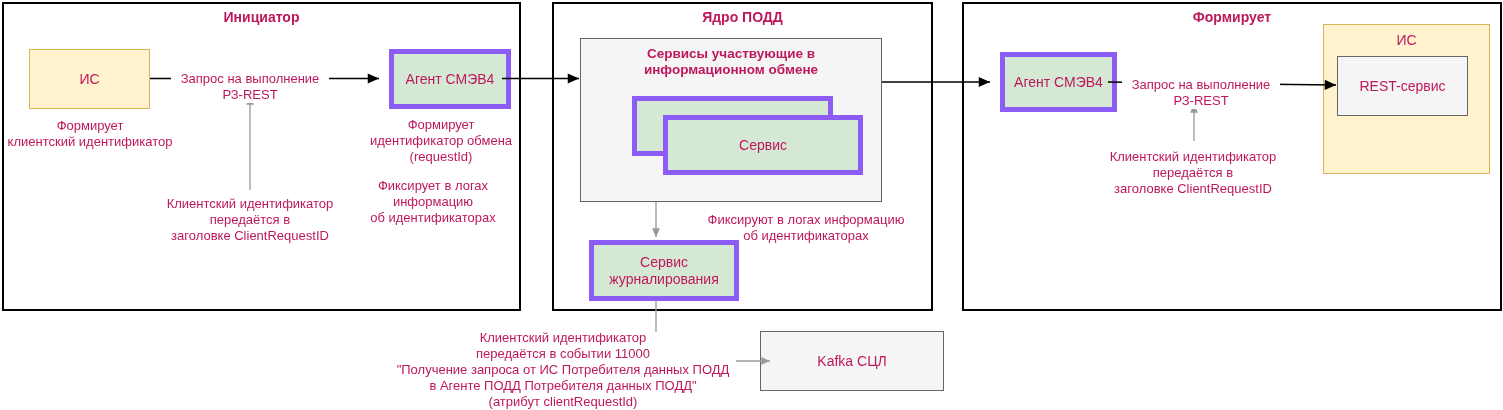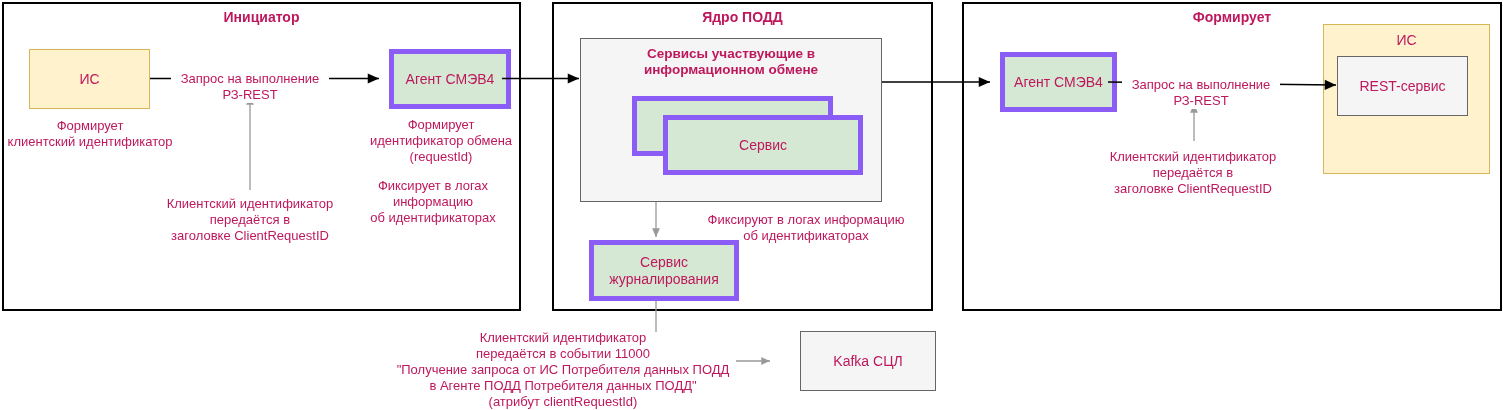--- a/index.html
+++ b/index.html
@@ -100,21 +100,21 @@
 
   <div class="box green" style="left:654px; top:115px; width:200px; height:60px;">
     <span>Сервис</span>
   </div>
 
   <div class="box green" style="left:580px; top:240px; width:150px; height:61px;">
     <span>Сервис
 журналирования</span>
   </div>
 
-  <div class="box grayb" style="left:800px; top:331px; width:136px; height:60px;">
+  <div class="box grayb" style="left:760px; top:331px; width:184px; height:60px;">
     <span>Kafka СЦЛ</span>
   </div>
 
   <div class="box green" style="left:991px; top:52px; width:117px; height:60px;">
     <span>Агент СМЭВ4</span>
   </div>
 
   <div class="box yellow top-label" style="left:1323px; top:24px; width:167px; height:150px;">
     <span>ИС</span>
   </div>

